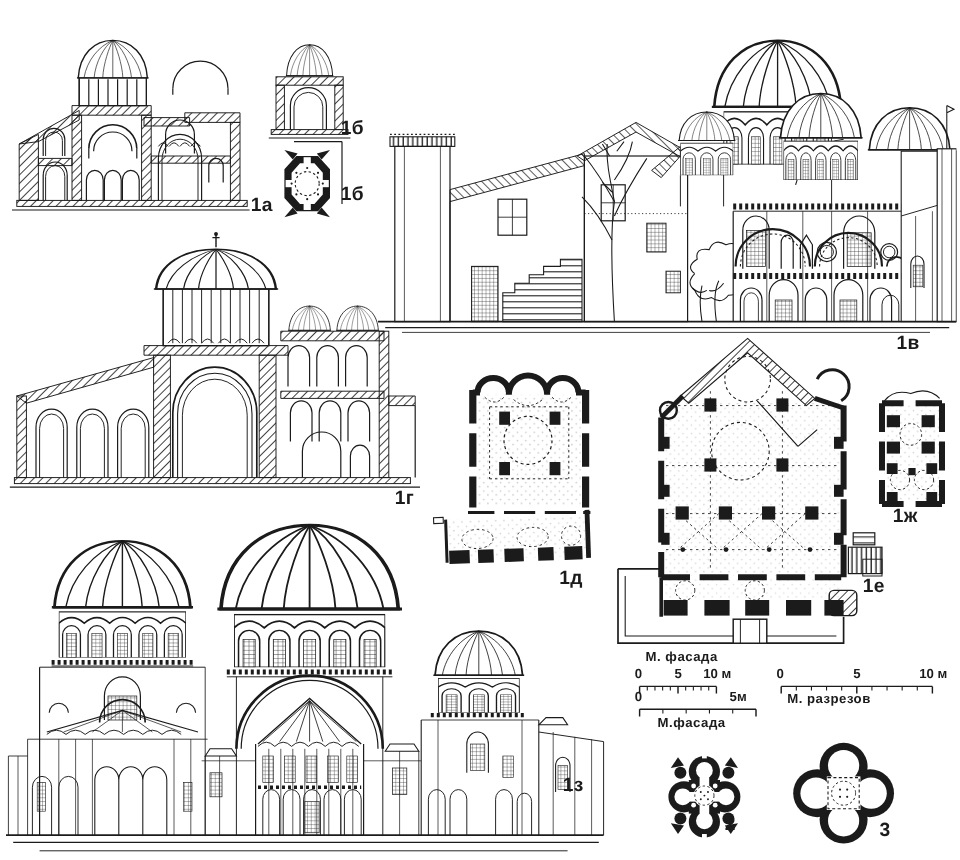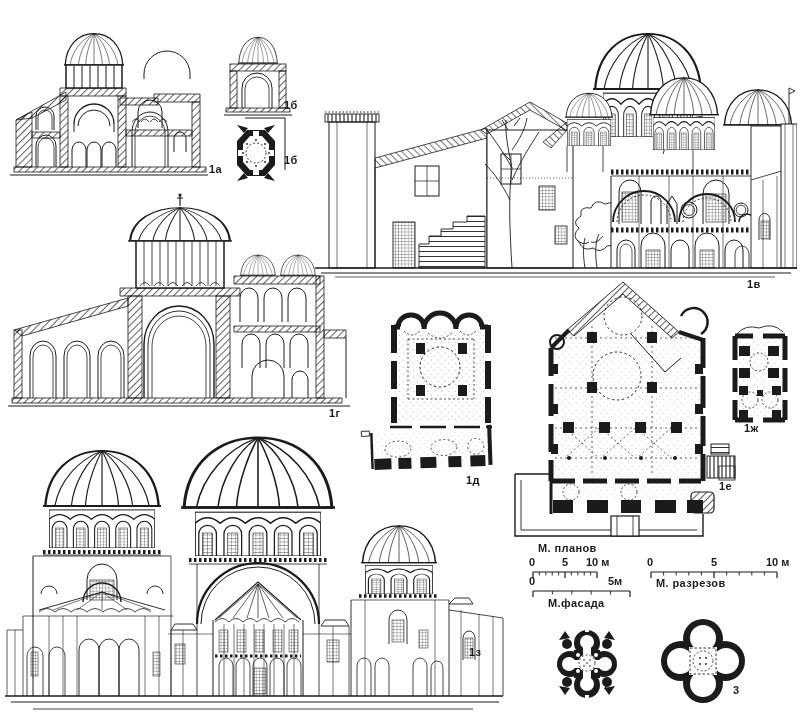--- a/index.html
+++ b/index.html
@@ -1,21 +1,21 @@
 <!DOCTYPE html>
 <html><head>
 <meta charset="utf-8">
 <style>
   html,body{margin:0;padding:0;background:#fff;}
   body{width:800px;height:717px;overflow:hidden;position:relative;
        font-family:"Liberation Sans", sans-serif;color:#1b1b1b;}
   .canvas{position:absolute;inset:0;background:#ffffff;}
   .dwg{position:absolute;}
   svg{display:block;}
-  .fig-label{position:absolute;font-size:11px;font-weight:700;letter-spacing:.3px;color:#1b1b1b;white-space:nowrap;}
+  .fig-label{position:absolute;font-size:16px;font-weight:700;letter-spacing:.3px;color:#1b1b1b;white-space:nowrap;}
   .sb-num{position:absolute;font-size:11px;font-weight:700;color:#1b1b1b;white-space:nowrap;}
   .sb-title{position:absolute;font-size:11px;font-weight:700;letter-spacing:.4px;color:#1b1b1b;white-space:nowrap;}
 </style>
 </head>
 <body>
 
 <div class="canvas">
 
 <svg width="0" height="0" style="position:absolute" aria-hidden="true">
 <defs>
@@ -679,21 +679,21 @@
 <span class="fig-label" style="left:284px;top:154px">1б</span>
 <span class="fig-label" style="left:747px;top:278px">1в</span>
 <span class="fig-label" style="left:329px;top:407px">1г</span>
 <span class="fig-label" style="left:466px;top:474px">1д</span>
 <span class="fig-label" style="left:719px;top:480px">1е</span>
 <span class="fig-label" style="left:744px;top:422px">1ж</span>
 <span class="fig-label" style="left:469px;top:646px">1з</span>
 <span class="fig-label" style="left:604px;top:679px">2</span>
 <span class="fig-label" style="left:733px;top:684px">3</span>
 
-<span class="sb-title" style="left:538px;top:542px">М. планов</span>
+<span class="sb-title" style="left:538px;top:542px">М. фасада</span>
 <span class="sb-num" style="left:529px;top:556px">0</span>
 <span class="sb-num" style="left:562px;top:556px">5</span>
 <span class="sb-num" style="left:586px;top:556px">10 м</span>
 
 <span class="sb-num" style="left:529px;top:575px">0</span>
 <span class="sb-num" style="left:608px;top:575px">5м</span>
 <span class="sb-title" style="left:548px;top:597px">М.фасада</span>
 
 <span class="sb-num" style="left:647px;top:556px">0</span>
 <span class="sb-num" style="left:711px;top:556px">5</span>

